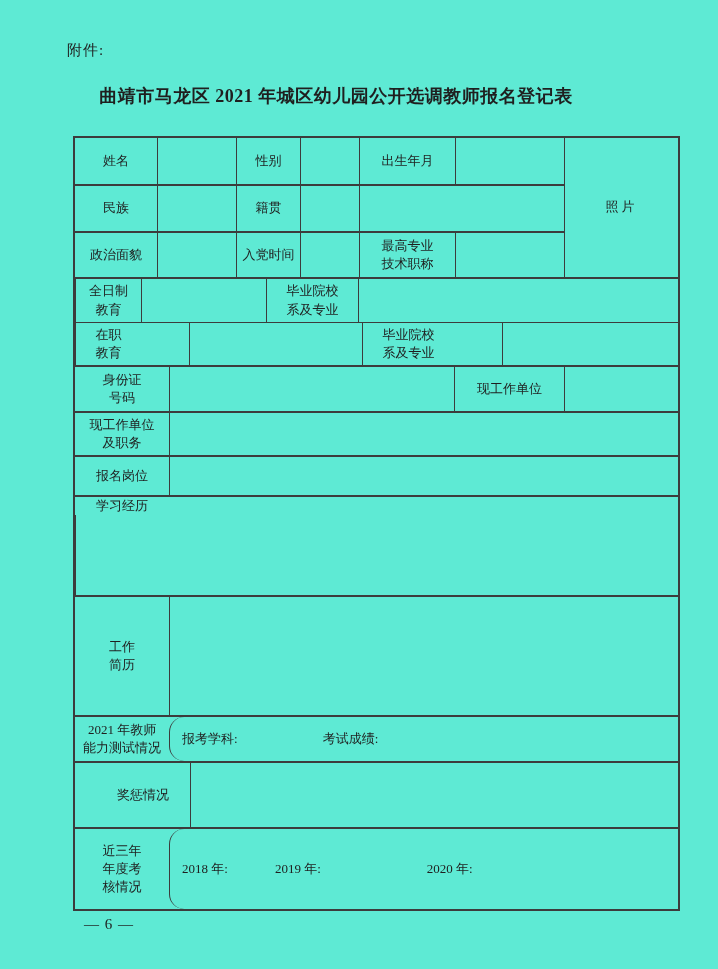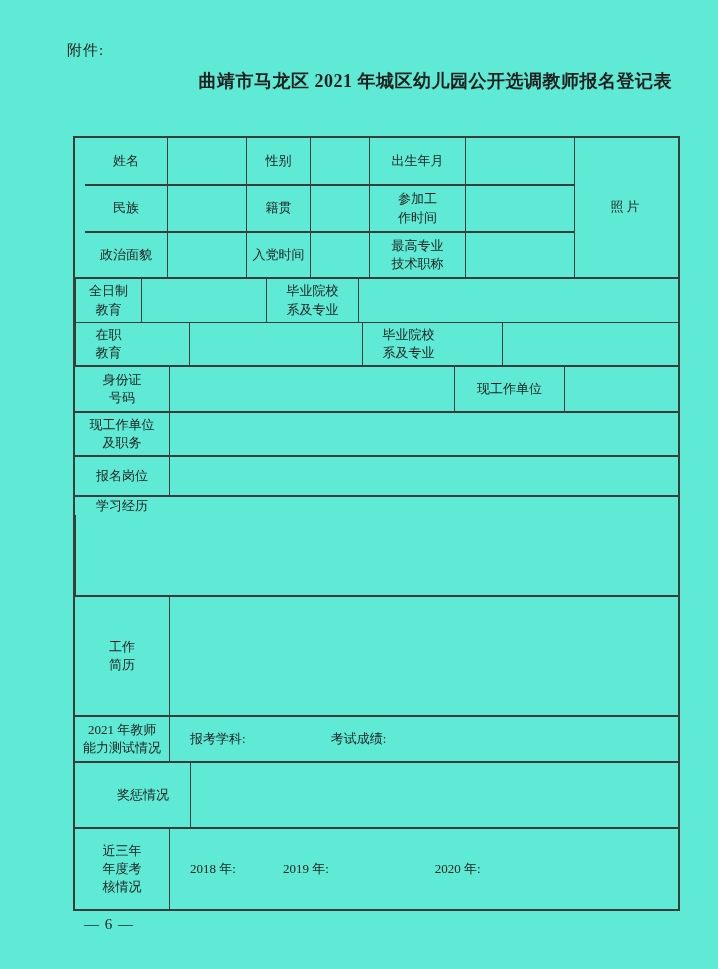--- a/index.html
+++ b/index.html
@@ -13,22 +13,22 @@
     background:#5eead4;
     font-family:"Liberation Serif","DejaVu Serif",serif;
     color:var(--text);
     overflow:hidden;
   }
   .attachment{
     position:absolute;left:67px;top:41px;
     font-size:15px;letter-spacing:1px;
   }
   .title{
-    position:absolute;left:0;top:69px;width:672px;
-    text-align:right;font-size:18px;font-weight:bold;
+    position:absolute;left:0;top:84px;width:672px;
+    text-align:center;font-size:18px;font-weight:bold;
     letter-spacing:0.5px;white-space:nowrap;
   }
   .form-table{
     position:absolute;left:73px;top:136px;width:607px;
     border:2px solid var(--line);
     box-sizing:border-box;
     display:flex;flex-direction:column;
   }
   .row{display:flex;border-top:2px solid var(--line);box-sizing:border-box;}
   .row.first{border-top:none;}
@@ -45,24 +45,24 @@
   .cell.first{border-left:none;}
   .w82{width:82px;}  .w79{width:79px;}  .w64{width:64px;}  .w59{width:59px;}
   .w96{width:96px;}  .w94{width:94px;}  .w66{width:66px;}  .w125{width:125px;}
   .w92{width:92px;}  .w285{width:285px;} .w110{width:110px;}
   .grow{flex:1;}
   .h46{height:46px;} .h47{height:47px;} .h44{height:44px;} .h43{height:43px;}
   .h40{height:40px;} .h100{height:100px;flex-direction:column;} .h120{height:120px;} .h66{height:66px;padding-left:21px;}
   .h82{height:82px;}
   .blk{display:flex;box-sizing:border-box;border-top:2px solid var(--line);}
   .blk.first{border-top:none;}
-  .blk1-left{width:489px;display:flex;flex-direction:column;padding-left:10px;}
+  .blk1-left{width:489px;display:flex;flex-direction:column;}
   .blk2-right{flex:1;display:flex;flex-direction:column;}
   .photo-cell{flex:1;letter-spacing:3px;}
-  .content-cell{justify-content:flex-start;padding-left:20px;}
+  .content-cell{justify-content:flex-start;padding-left:12px;border-radius:15px;}
   .ml85{margin-left:85px;}
   .ml47{margin-left:47px;}
   .ml78{margin-left:106px;}
   .pagenum{
     position:absolute;left:84px;top:916px;
     font-size:15px;letter-spacing:1px;
   }
 </style>
 </head>
 <body>
@@ -83,22 +83,20 @@
           <div class="cell w64">性别</div>
           <div class="cell w59"></div>
           <div class="cell w96">出生年月</div>
           <div class="cell grow"></div>
         </div>
         <div class="row h47">
           <div class="cell first w82">民族</div>
           <div class="cell w79"></div>
           <div class="cell w64">籍贯</div>
           <div class="cell w59"></div>
-          <div class="cell w96">参加工
-作时间</div>
           <div class="cell grow"></div>
         </div>
         <div class="row h46">
           <div class="cell first w82">政治面貌</div>
           <div class="cell w79"></div>
           <div class="cell w64">入党时间</div>
           <div class="cell w59"></div>
           <div class="cell w96">最高专业
 技术职称</div>
           <div class="cell grow"></div>

